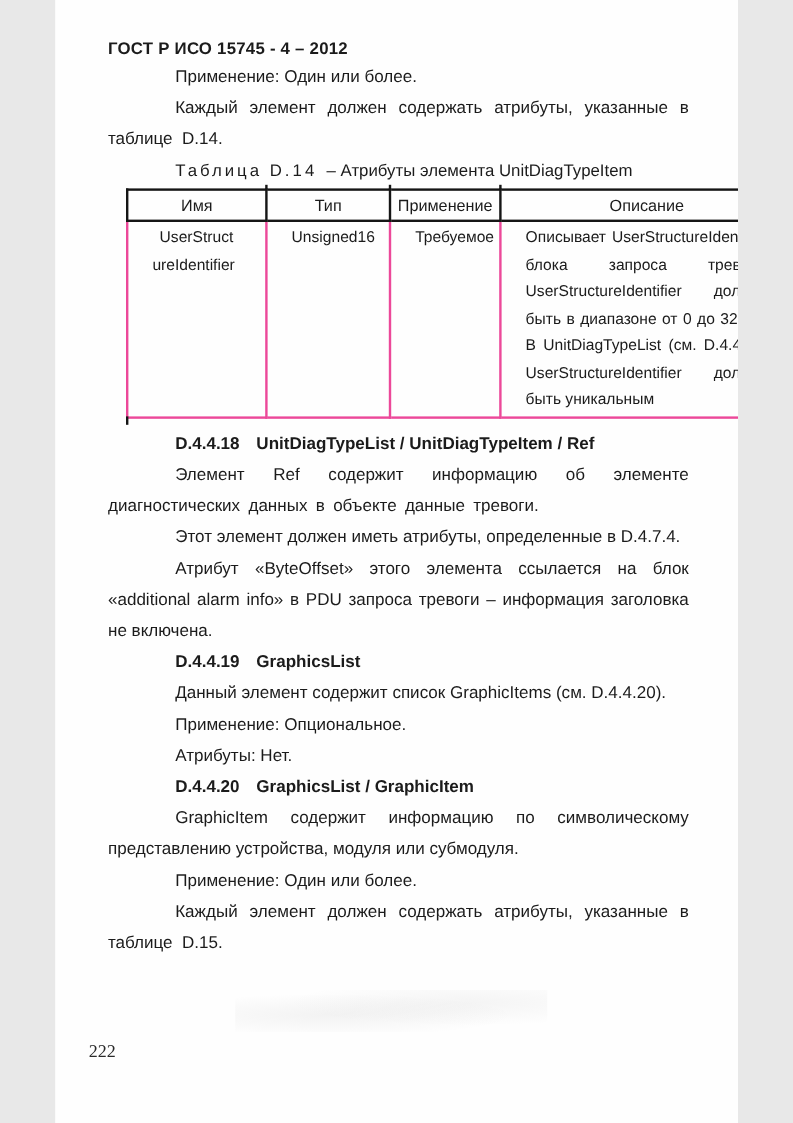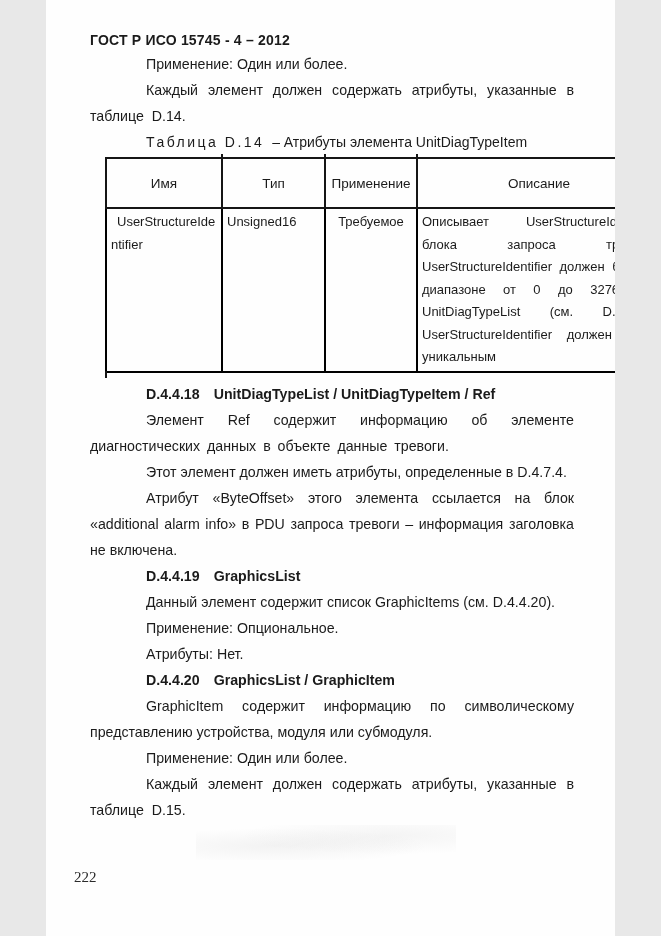--- a/index.html
+++ b/index.html
@@ -28,24 +28,24 @@
   }
   .caption .sp{letter-spacing:2.5px;}
   .table-wrap{position:relative;margin-top:2px;}
   table.attrs{
     border-collapse:collapse;table-layout:fixed;
     margin-left:15px;width:555px;
     font-size:13px;
   }
   table.attrs th{
     border:2px solid #151515;font-weight:normal;font-size:13.5px;
-    height:24px;text-align:center;padding:12px 2px;
+    height:24px;text-align:center;padding:0 2px;
   }
   table.attrs td{
-    border:2px solid #000000;vertical-align:top;padding:2px 4px;
+    border:2px solid #ec4899;vertical-align:top;padding:2px 20px;
   }
   td.c-name{word-break:break-all;line-height:22.5px;text-indent:6px;padding:2px 3px;}
   td.c-type{line-height:22.5px;padding-left:6px;}
   td.c-usage{text-align:center;line-height:22.5px;}
   td.c-desc{text-align:justify;line-height:22.5px;}
   .tick{position:absolute;width:2px;height:4px;background:#151515;top:-3px;}
   .overshoot-r{position:absolute;width:2px;height:9px;background:#151515;left:568px;bottom:-7px;}
   .overshoot-l{position:absolute;width:2px;height:7px;background:#151515;left:15px;bottom:-5px;}
   h3.sec{
     font-size:14.2px;font-weight:bold;line-height:26px;

